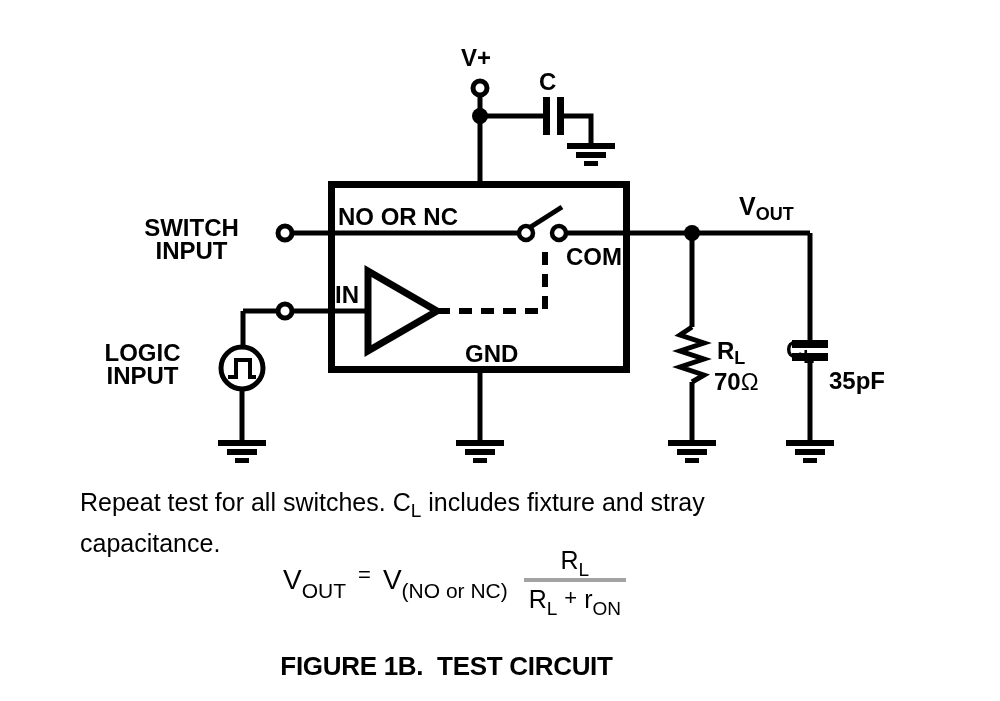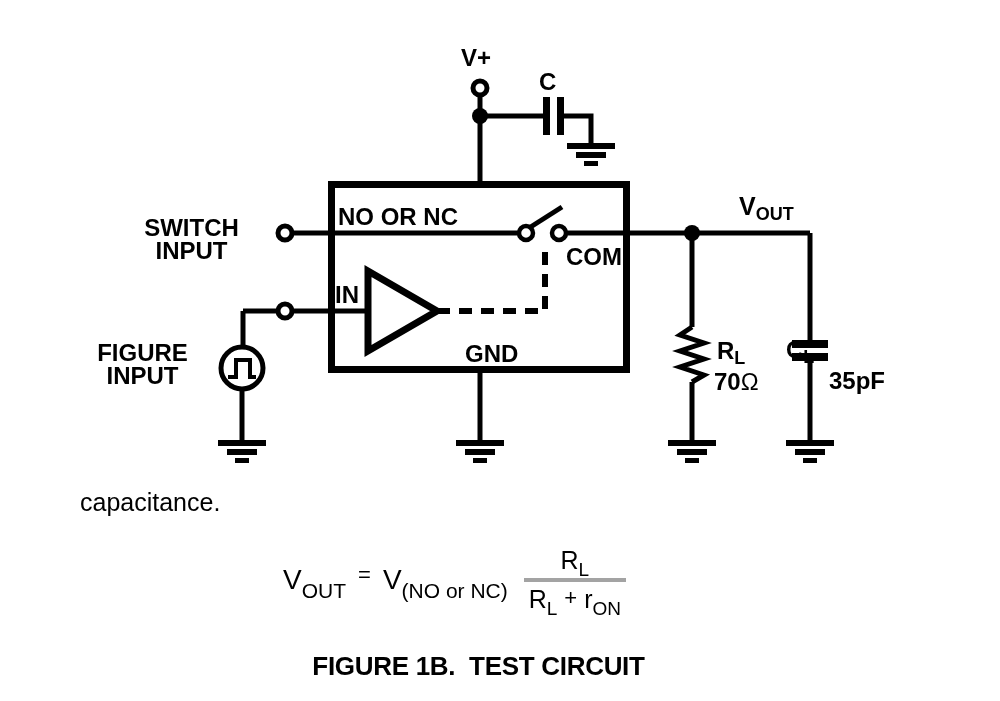--- a/index.html
+++ b/index.html
@@ -26,21 +26,21 @@
     white-space:nowrap;
   }
   .f-sub{font-size:21px;position:relative;top:9px;}
   .f-eq{font-size:22px;margin:0 12px;position:relative;top:-5px;}
   .frac{display:inline-flex;flex-direction:column;align-items:center;margin-left:16px;font-size:25px;}
   .frac .num{padding:0 14px 3px 14px;}
   .frac .den{border-top:4px solid #a3a3a3;padding:3px 5px 0 5px;}
   .frac .f-sub{font-size:19px;top:7px;}
   .caption{
     position:absolute;left:0;top:651px;width:893px;text-align:center;
-    font-size:26px;font-weight:bold;letter-spacing:-0.3px;white-space:pre;margin-left:32px;
+    font-size:26px;font-weight:bold;letter-spacing:-0.3px;white-space:pre;
   }
 </style>
 </head>
 <body>
 
 <div id="stage">
 
   <svg id="circuit-svg" width="1000" height="701" viewBox="0 0 1000 701" fill="none" stroke="#000" stroke-width="5">
     <defs>
       <g id="gnd-sym" fill="#000" stroke="none">
@@ -123,41 +123,44 @@
   <div class="clabel" style="left:566px;top:245px">COM</div>
   <div class="clabel" style="left:335px;top:283px">IN</div>
   <div class="clabel" style="left:465px;top:342px">GND</div>
 
   <div class="clabel twoline" style="left:120px;top:216px;width:143px">
     <div>SWITCH</div>
     <div>INPUT</div>
   </div>
 
   <div class="clabel twoline" style="left:80px;top:341px;width:125px">
-    <div>FIGURE</div>
+    <div>LOGIC</div>
     <div>INPUT</div>
   </div>
 
   <div class="clabel" style="left:739px;top:194px;font-size:25px">
     <span>V</span><span class="sub">OUT</span>
   </div>
 
   <div class="clabel" style="left:717px;top:339px">
     <span>R</span><span class="sub">L</span>
   </div>
   <div class="clabel" style="left:714px;top:370px">
     <span>70</span><span class="unit">Ω</span>
   </div>
 
   <div class="clabel" style="left:786px;top:338px">
     <span>C</span><span class="sub">L</span>
   </div>
   <div class="clabel" style="left:829px;top:369px">35pF</div>
 
   <div class="note">
+    <div>
+      <span>Repeat test for all switches. C</span><span class="nsub">L</span><span> includes fixture and stray</span>
+    </div>
     <div>capacitance.</div>
   </div>
 
   <div class="formula">
     <span>
       <span>V</span><span class="f-sub">OUT</span>
     </span>
     <span class="f-eq">=</span>
     <span>
       <span>V</span><span class="f-sub">(NO or NC)</span>

